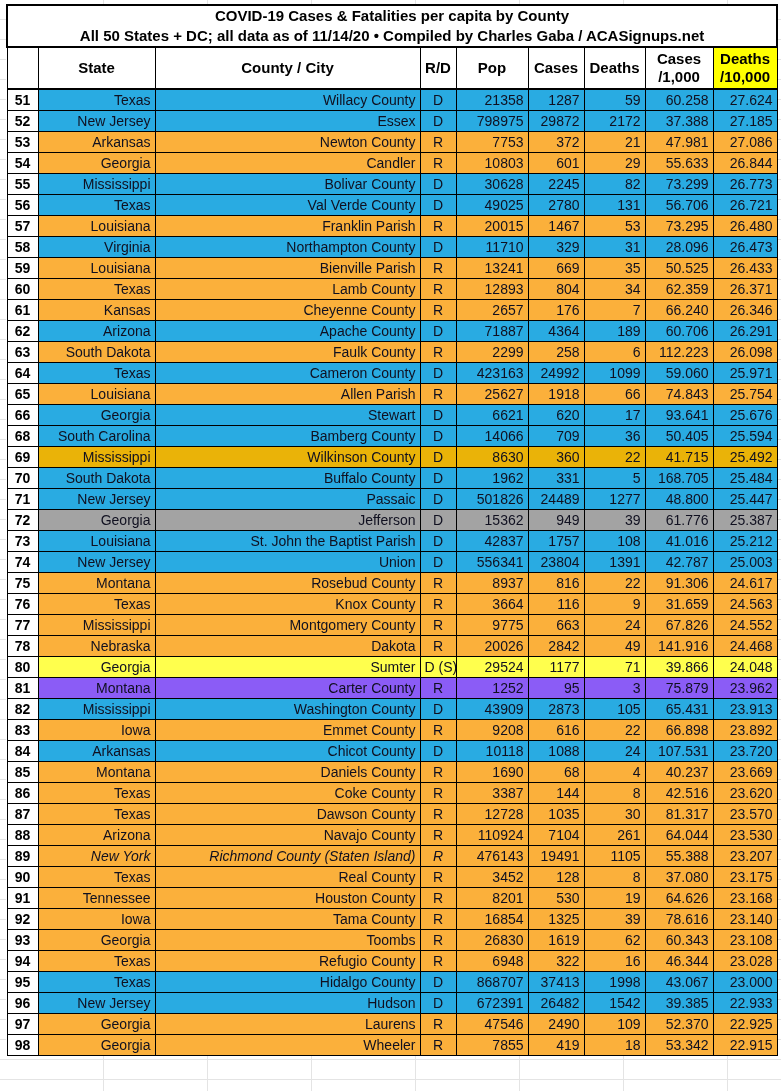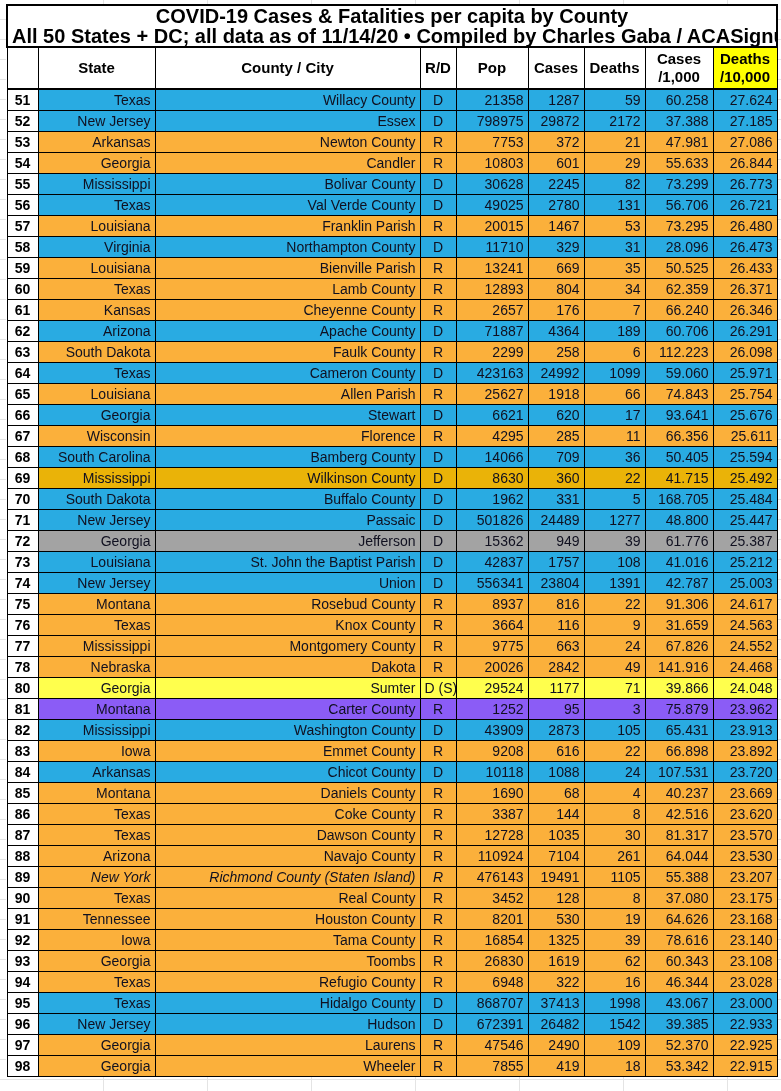--- a/index.html
+++ b/index.html
@@ -33,21 +33,21 @@
     line-height: 20px;
     color: #101020;
     overflow: hidden;
     white-space: nowrap;
   }
   tr.title-row td {
     border: 2px solid #000;
     height: 40px;
     text-align: center;
     font-weight: bold;
-    font-size: 20px;
+    font-size: 15px;
     line-height: 20px;
     background: #fff;
     color: #000;
   }
   tr.col-head th {
     border-bottom: 2px solid #000;
     height: 40px;
     text-align: center;
     font-weight: bold;
     font-size: 15px;
@@ -274,31 +274,20 @@
           <td class="rank">66</td>
           <td class="txt">Georgia</td>
           <td class="txt">Stewart</td>
           <td class="ctr">D</td>
           <td class="num">6621</td>
           <td class="num">620</td>
           <td class="num">17</td>
           <td class="num">93.641</td>
           <td class="num">25.676</td>
         </tr>
-        <tr style="background: rgb(251, 176, 59);">
-          <td class="rank">67</td>
-          <td class="txt">Wisconsin</td>
-          <td class="txt">Florence</td>
-          <td class="ctr">R</td>
-          <td class="num">4295</td>
-          <td class="num">285</td>
-          <td class="num">11</td>
-          <td class="num">66.356</td>
-          <td class="num">25.611</td>
-        </tr>
         <tr style="background: rgb(41, 171, 226);">
           <td class="rank">68</td>
           <td class="txt">South Carolina</td>
           <td class="txt">Bamberg County</td>
           <td class="ctr">D</td>
           <td class="num">14066</td>
           <td class="num">709</td>
           <td class="num">36</td>
           <td class="num">50.405</td>
           <td class="num">25.594</td>

